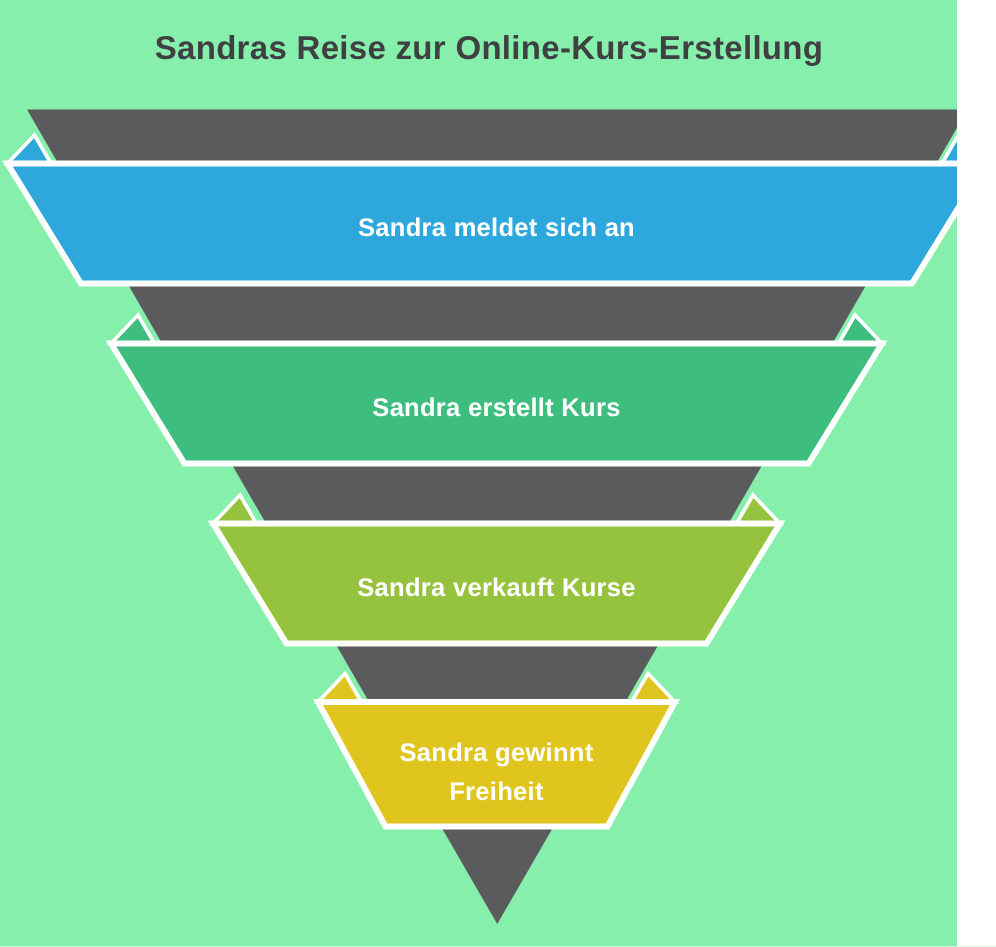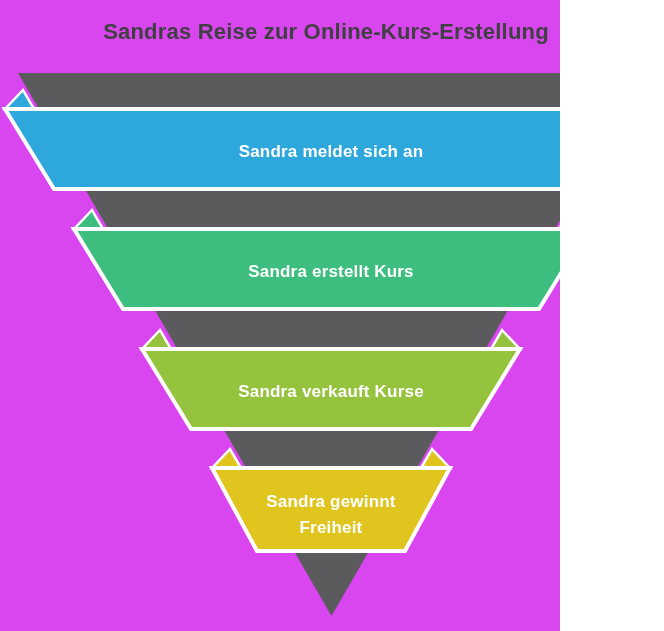--- a/index.html
+++ b/index.html
@@ -3,23 +3,23 @@
 <meta charset="utf-8">
 <style>
   html, body {
     margin: 0;
     padding: 0;
     background: #ffffff;
     font-family: "Liberation Sans", sans-serif;
   }
   .canvas {
     position: relative;
-    width: 560px;
+    width: 638px;
     height: 631px;
-    background: #d946ef;
+    background: #86efac;
     overflow: hidden;
   }
   svg { display: block; }
   .diagram-title {
     font-family: "Liberation Sans", sans-serif;
     font-size: 22px;
     font-weight: bold;
     letter-spacing: 0.2px;
   }
   .stage-label {

